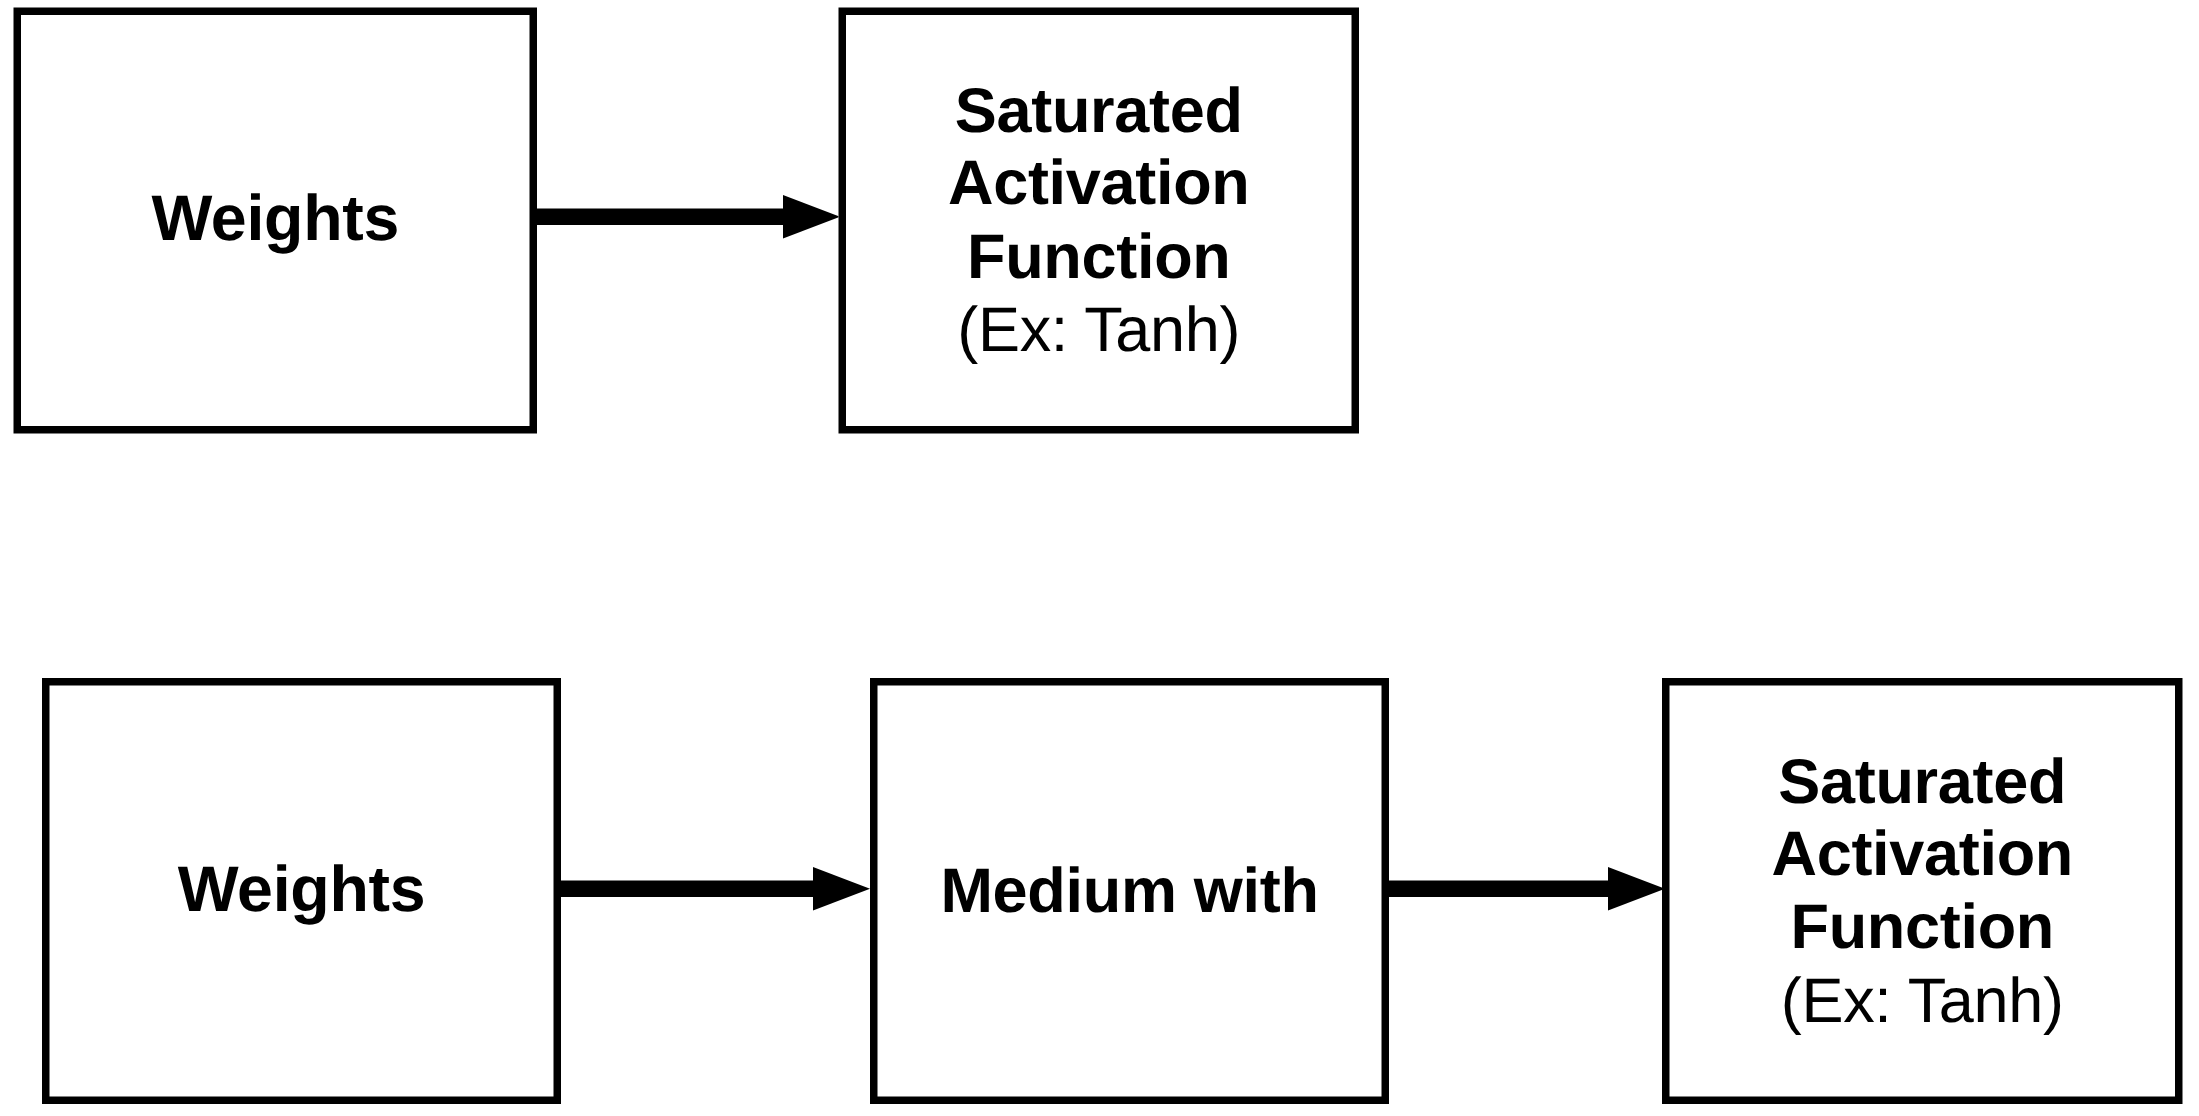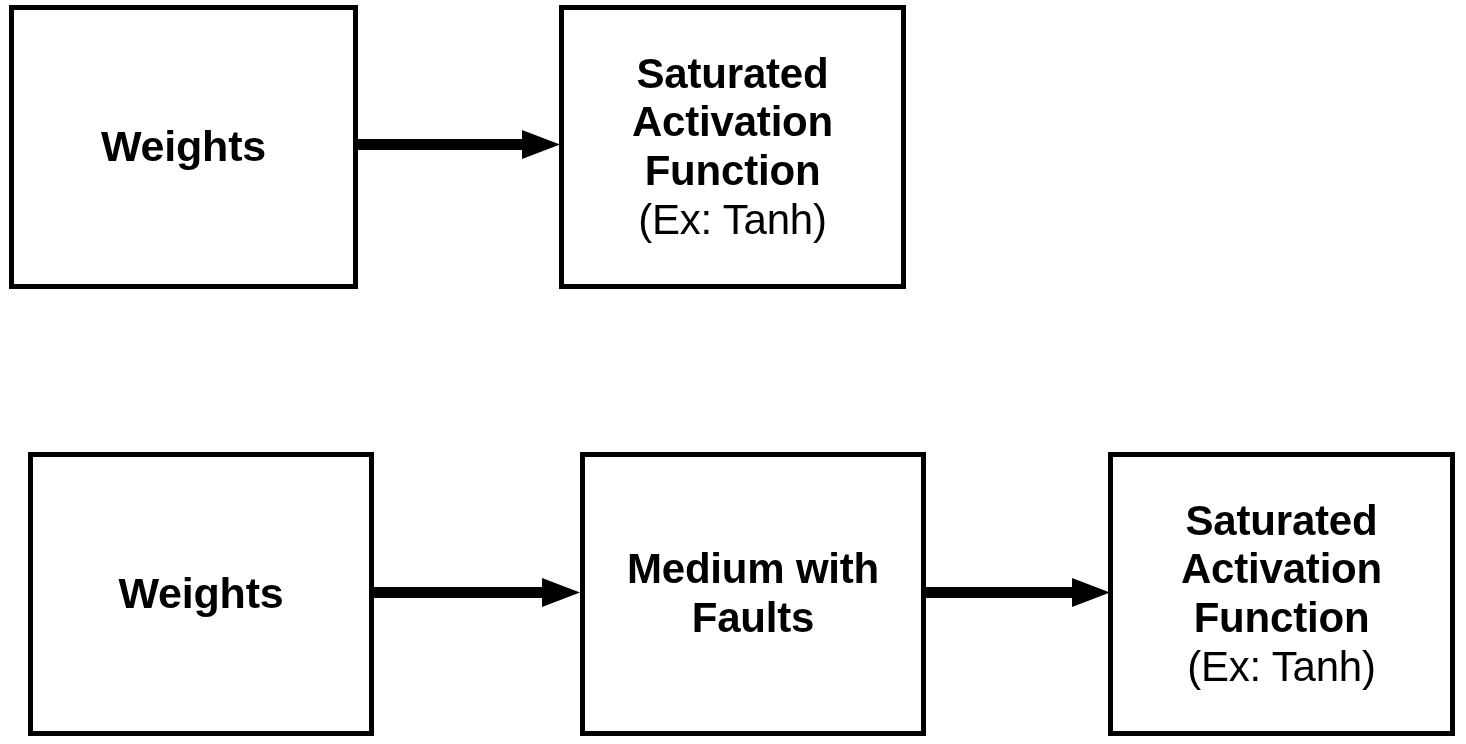--- a/index.html
+++ b/index.html
@@ -127,21 +127,20 @@
 
   <div class="arrow" id="arrow-bottom-1">
     <svg width="212" height="34" viewBox="0 0 212 34" aria-hidden="true">
       <rect x="0" y="11" width="178" height="11" fill="#000000"></rect>
       <polygon points="172,2 210,16.5 172,31" fill="#000000"></polygon>
     </svg>
   </div>
 
   <div class="node" id="node-medium">
     <span class="node-line line-bold">Medium with</span>
-    <span class="node-line line-bold">Faults</span>
   </div>
 
   <div class="arrow" id="arrow-bottom-2">
     <svg width="190" height="34" viewBox="0 0 190 34" aria-hidden="true">
       <rect x="0" y="11" width="156" height="11" fill="#000000"></rect>
       <polygon points="150,2 188,16.5 150,31" fill="#000000"></polygon>
     </svg>
   </div>
 
   <div class="node" id="node-activation-bottom">

